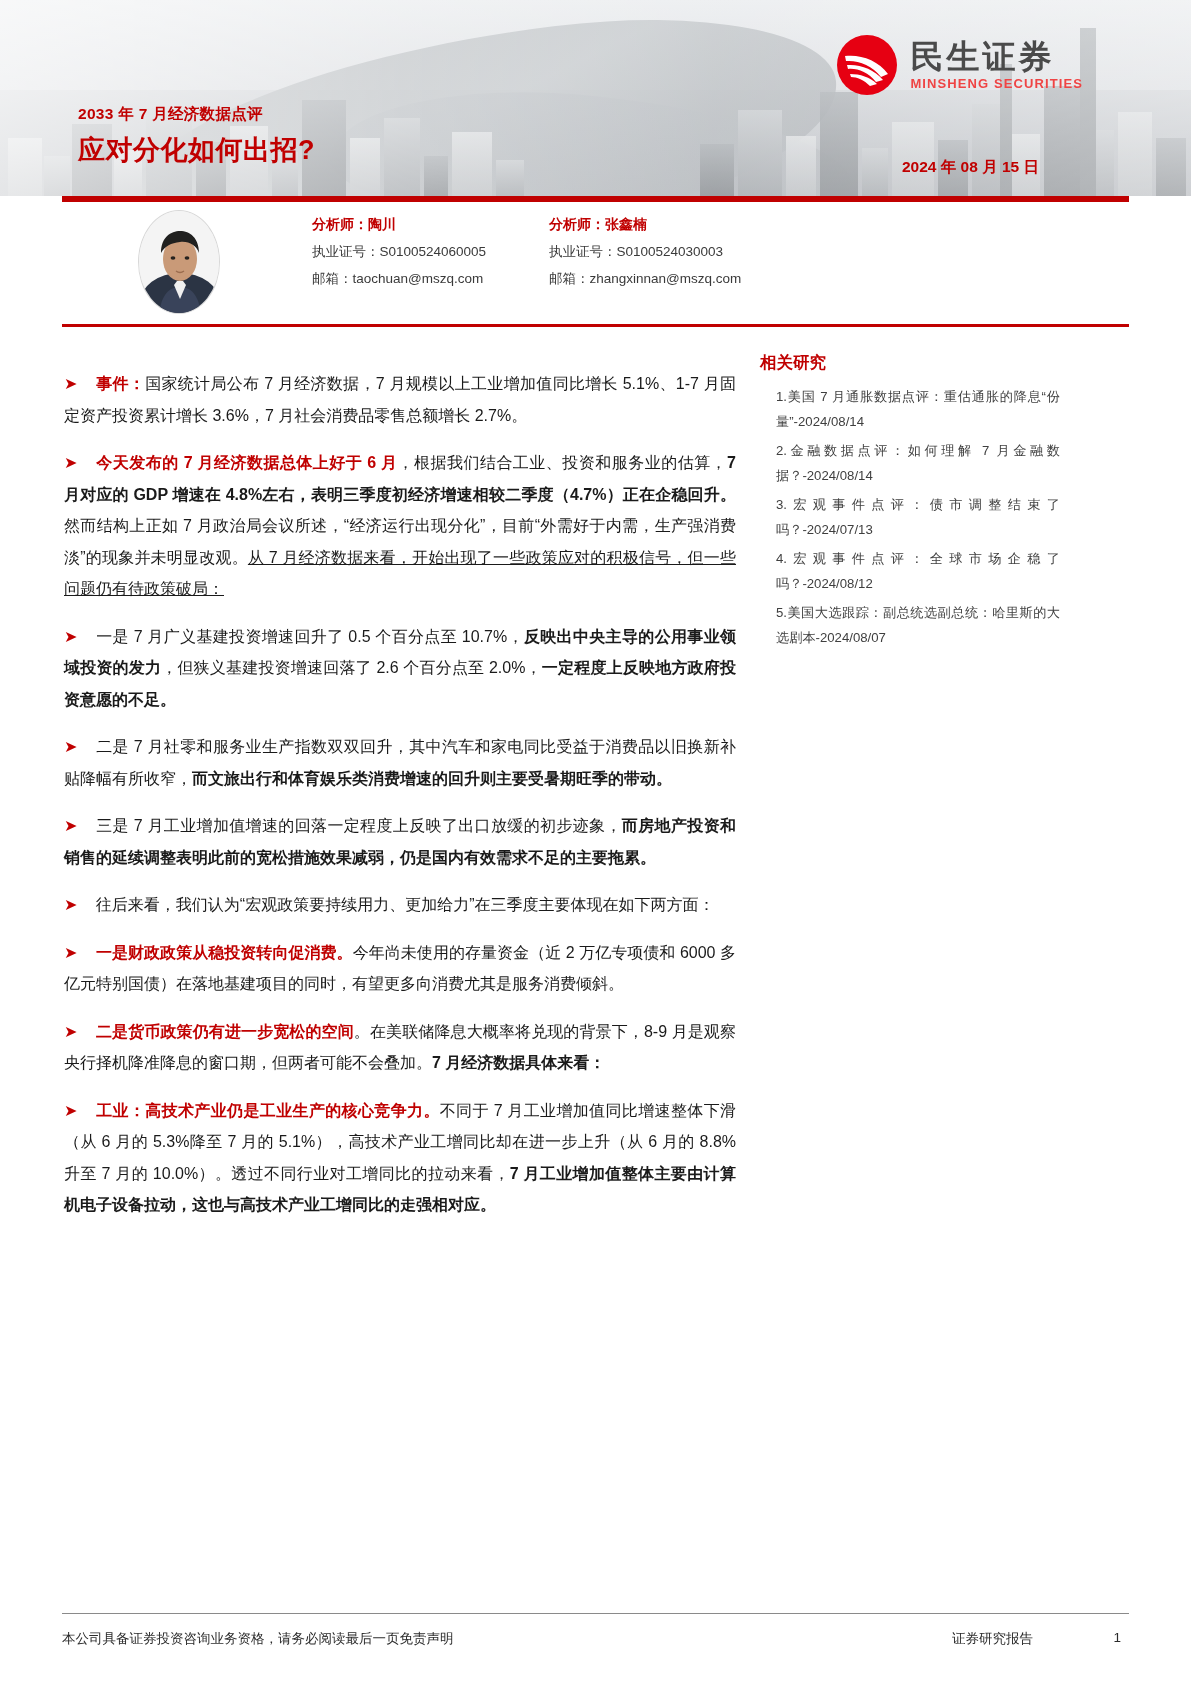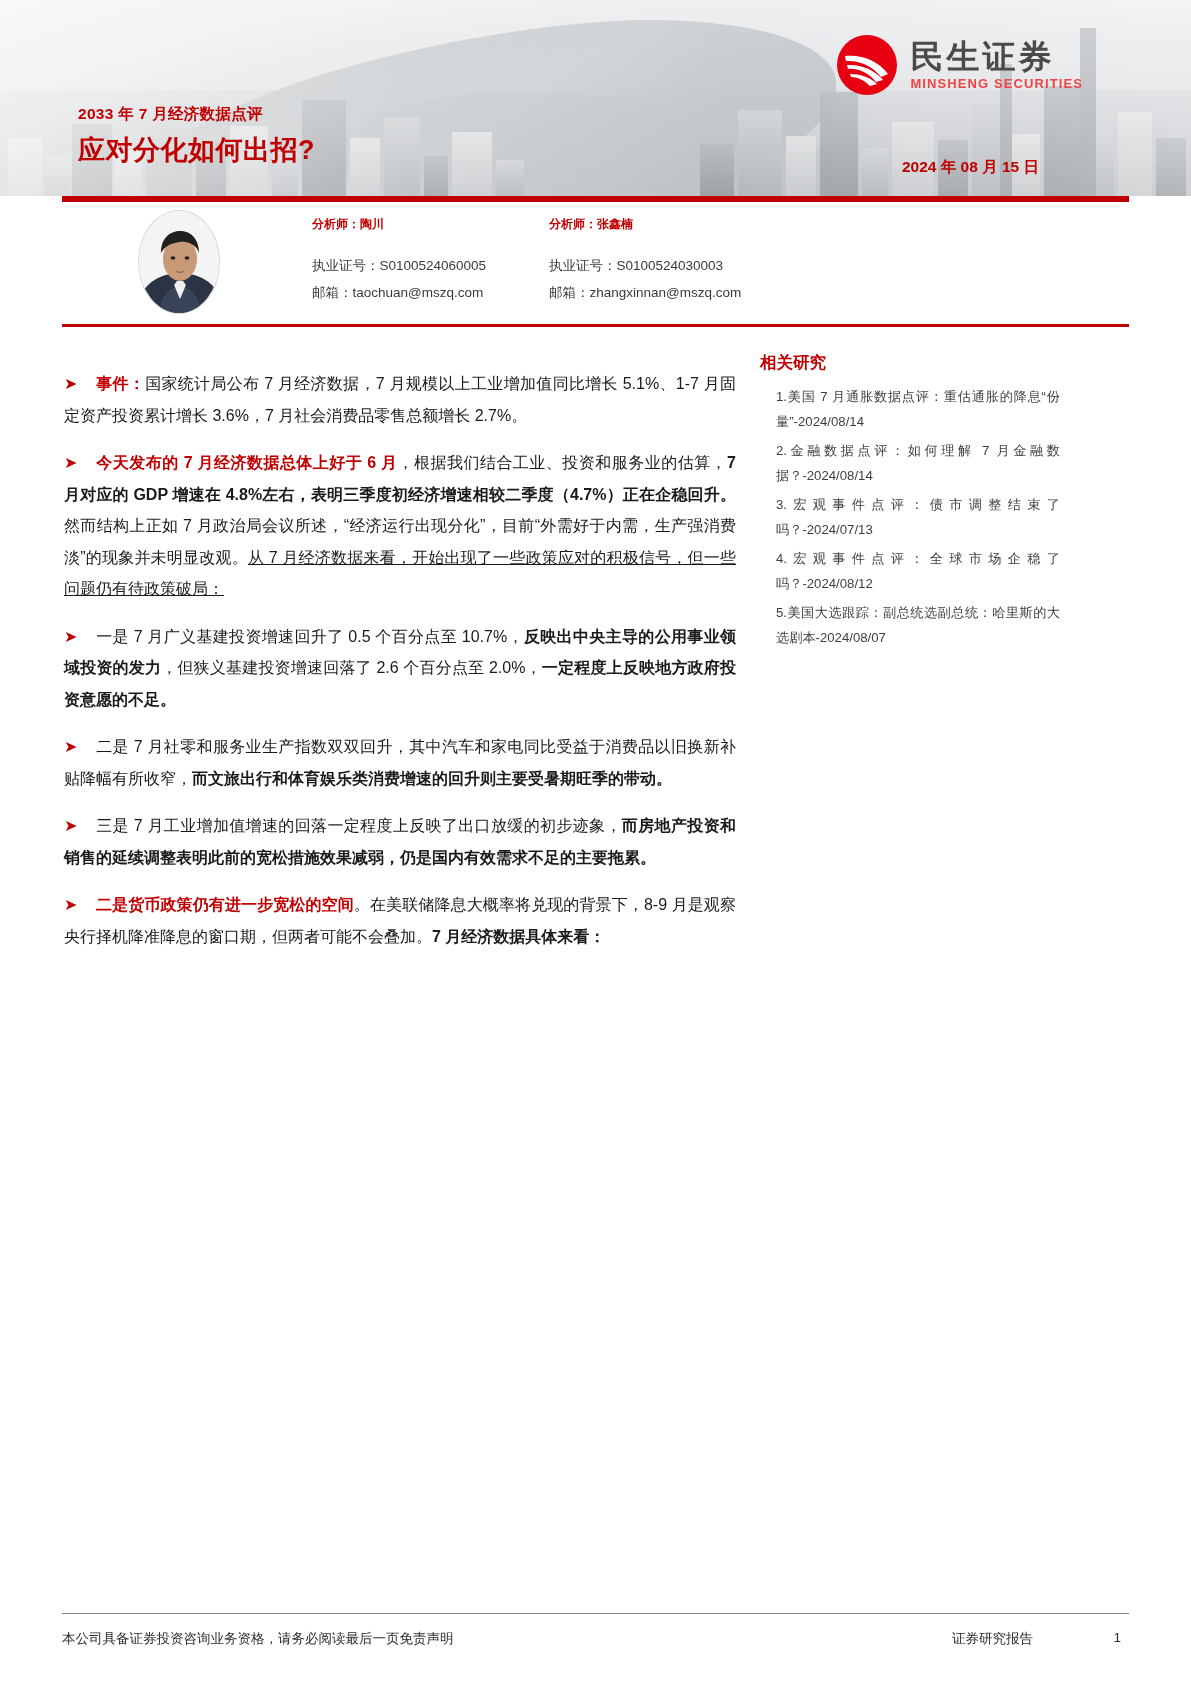--- a/index.html
+++ b/index.html
@@ -123,21 +123,21 @@
     width: 82px; height: 104px;
     border-radius: 50%;
     border: 1px solid #d8d8d8;
     overflow:hidden;
     background: #f2f2f2;
   }
   .analyst-col { position:absolute; top: 14px; }
   .analyst-col.c1 { left: 250px; }
   .analyst-col.c2 { left: 487px; }
   .analyst-name {
-    color:#c00000; font-weight:bold; font-size:12px; margin-bottom: 24px;
+    color:#c00000; font-weight:bold; font-size:14px; margin-bottom: 9px;
   }
   .analyst-line { color:#3a3a3a; font-size:13.5px; margin-bottom: 9px; }
 
   .hr-red-thin {
     position:absolute; left: 62px; top: 324px;
     width: 1067px; height: 3px; background: #c00000;
   }
 
   
   .content {
@@ -307,27 +307,39 @@
     <p class="para">
       <span class="bullet">➤</span>
       <span>二是 7 月社零和服务业生产指数双双回升，其中汽车和家电同比受益于消费品以旧换新补贴降幅有所收窄，</span><span class="b">而文旅出行和体育娱乐类消费增速的回升则主要受暑期旺季的带动。</span>
     </p>
 
     <p class="para">
       <span class="bullet">➤</span>
       <span>三是 7 月工业增加值增速的回落一定程度上反映了出口放缓的初步迹象，</span><span class="b">而房地产投资和销售的延续调整表明此前的宽松措施效果减弱，仍是国内有效需求不足的主要拖累。</span>
     </p>
 
-
+    <p class="para">
+      <span class="bullet">➤</span>
+      <span>往后来看，我们认为“宏观政策要持续用力、更加给力”在三季度主要体现在如下两方面：</span>
+    </p>
+
+    <p class="para">
+      <span class="bullet">➤</span>
+      <span class="r">一是财政政策从稳投资转向促消费。</span><span>今年尚未使用的存量资金（近 2 万亿专项债和 6000 多亿元特别国债）在落地基建项目的同时，有望更多向消费尤其是服务消费倾斜。</span>
+    </p>
 
     <p class="para">
       <span class="bullet">➤</span>
       <span class="r">二是货币政策仍有进一步宽松的空间</span><span>。在美联储降息大概率将兑现的背景下，8-9 月是观察央行择机降准降息的窗口期，但两者可能不会叠加。</span><span class="b">7 月经济数据具体来看：</span>
     </p>
 
+    <p class="para">
+      <span class="bullet">➤</span>
+      <span class="r">工业：高技术产业仍是工业生产的核心竞争力。</span><span>不同于 7 月工业增加值同比增速整体下滑（从 6 月的 5.3%降至 7 月的 5.1%），高技术产业工增同比却在进一步上升（从 6 月的 8.8%升至 7 月的 10.0%）。透过不同行业对工增同比的拉动来看，</span><span class="b">7 月工业增加值整体主要由计算机电子设备拉动，这也与高技术产业工增同比的走强相对应。</span>
+    </p>
 
   </div>
 
   <div class="col-right">
     <div class="rel-title">相关研究</div>
     <p class="rel-item">1.美国 7 月通胀数据点评：重估通胀的降息“份量”-2024/08/14</p>
     <p class="rel-item">2.金融数据点评：如何理解 7 月金融数据？-2024/08/14</p>
     <p class="rel-item">3.宏观事件点评：债市调整结束了吗？-2024/07/13</p>
     <p class="rel-item">4.宏观事件点评：全球市场企稳了吗？-2024/08/12</p>
     <p class="rel-item">5.美国大选跟踪：副总统选副总统：哈里斯的大选剧本-2024/08/07</p>

